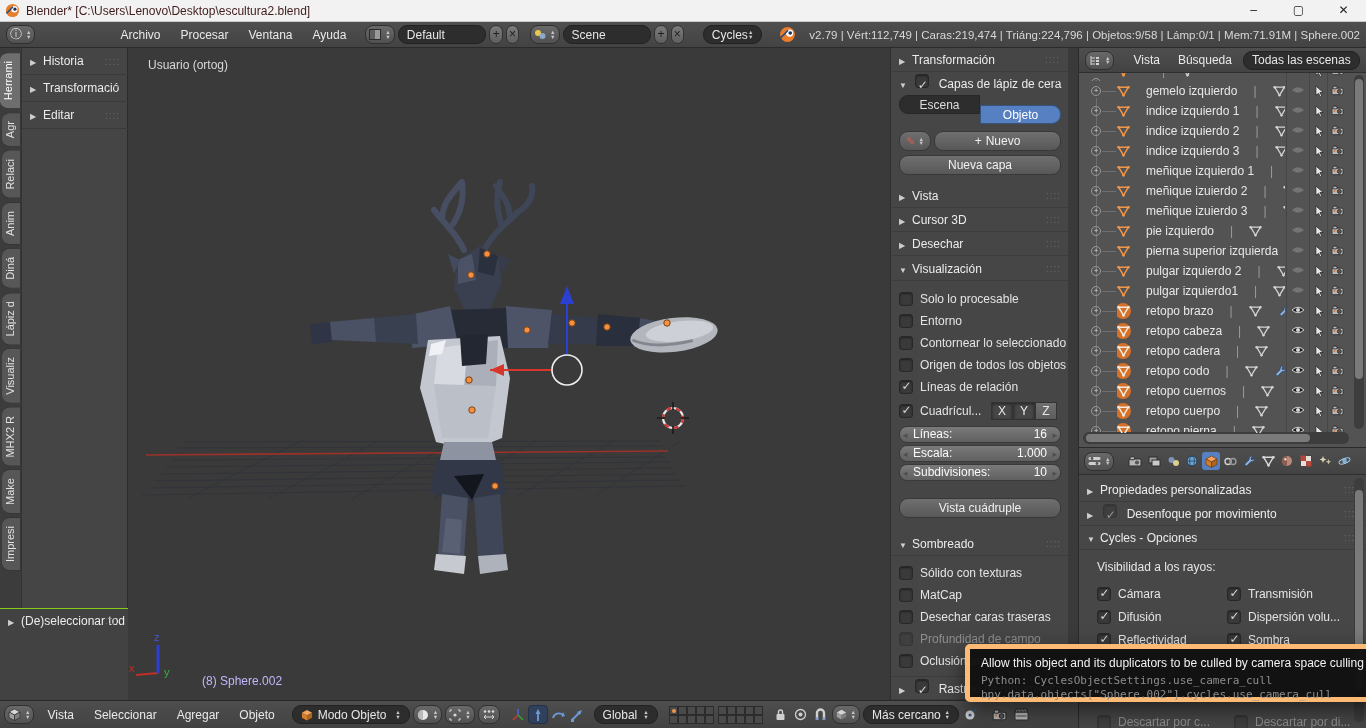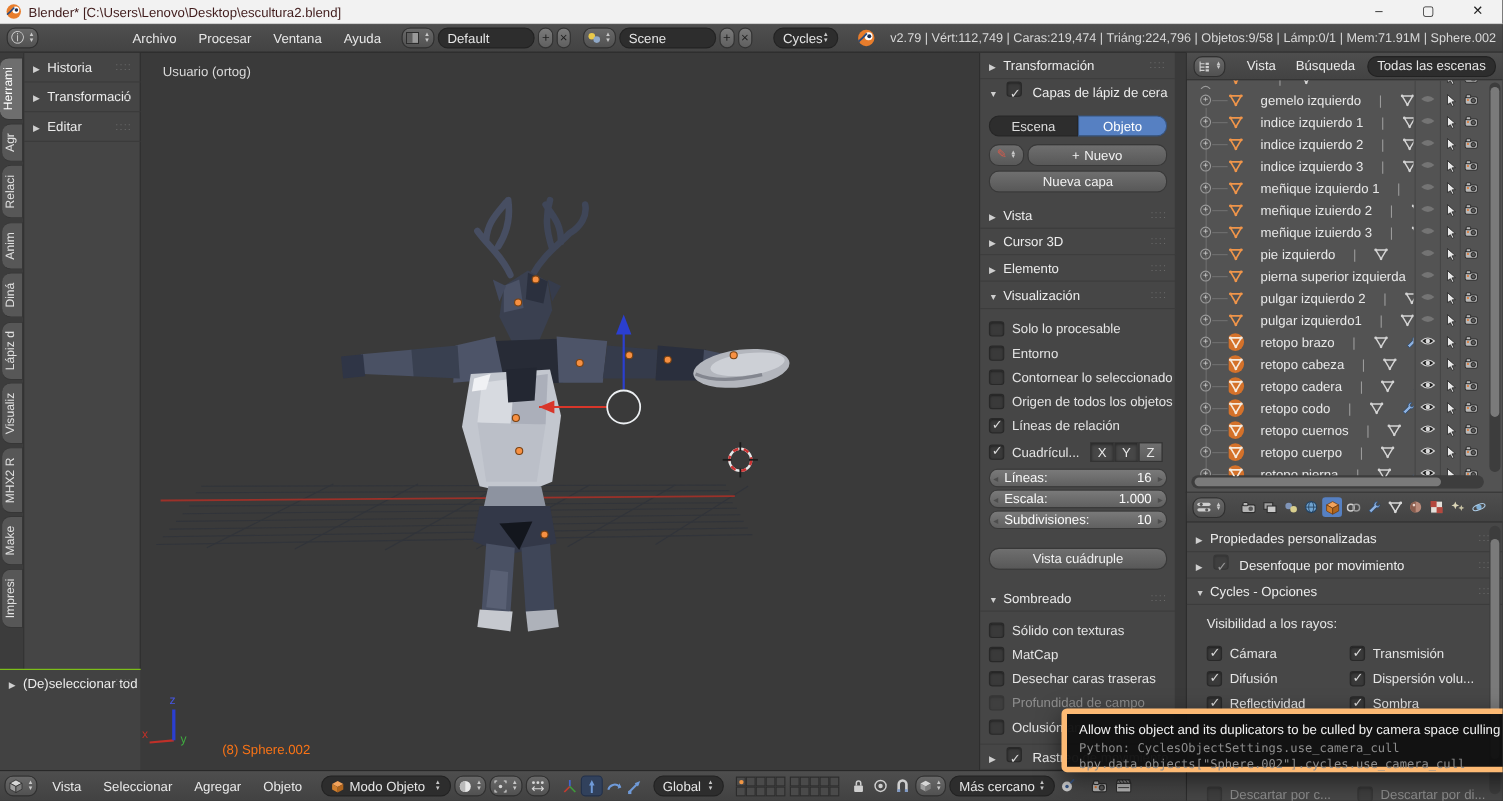--- a/index.html
+++ b/index.html
@@ -31,21 +31,21 @@
 .vtab{writing-mode:vertical-rl;transform:rotate(180deg);background:#575757;border:1px solid #363636;border-right:none;border-radius:0 8px 8px 0;color:#e2e2e2;font-size:11px;padding:8px 2px;text-align:center;margin-left:2px}
 .vtab.active{background:#6e6e6e;color:#fff;margin-left:0}
 .phdr{position:relative;height:24px;line-height:24px;color:#ececec;padding-left:8px;border-bottom:1px solid #3a3a3a;white-space:nowrap;overflow:hidden}
 .phdr .tri{display:inline-block;width:13px;font-size:8px;color:#cfcfcf;vertical-align:0.5px}
 .phdr .grip{position:absolute;right:8px;top:0;color:#6a6a6a;letter-spacing:1px;font-size:10px}
 #opanel{position:absolute;left:0;top:560px;width:128px;height:92px;background:#424242;border-top:1px solid #84cc16}
 
 
 #viewport{position:absolute;left:128px;top:48px;width:950px;height:652px;background:#3a3a3a}
 #vplabel{position:absolute;left:20px;top:10px;color:#d9d9d9}
-#objlabel{position:absolute;left:74px;top:626px;color:#f97316}
+#objlabel{position:absolute;left:74px;top:626px;color:#c4b5fd}
 .axlbl{position:absolute;font-size:11px}
 
 
 .chkrow{position:absolute;display:flex;align-items:center;gap:7px;white-space:nowrap}
 .cb{width:14px;height:14px;border-radius:3px;background:#3a3a3a;border:1px solid #282828;box-shadow:inset 0 1px 2px rgba(0,0,0,.45);flex:none;position:relative}
 .checked .cb::after{content:"\2713";position:absolute;left:1.5px;top:-2px;font-size:12px;color:#d9d9d9;font-weight:bold}
 .disabled{color:#8e8e8e}
 .disabled .cb{opacity:.55}
 .btn{position:absolute;background:linear-gradient(#6f6f6f,#585858);border:1px solid #383838;border-radius:9px;color:#f1f1f1;text-align:center;line-height:18px;height:20px}
 .numfld{position:absolute;height:17px;background:linear-gradient(#7a7a7a,#606060);border:1px solid #3a3a3a;border-radius:8px;color:#fafafa;line-height:15px;padding:0 13px;display:flex}
@@ -348,36 +348,36 @@
   <div class="phdr" style="top:0">
     <span class="tri">▶</span><span>Transformación</span><span class="grip">::::</span>
   </div>
   <div class="phdr" style="border-bottom:none">
     <span class="tri">▼</span>
     <span class="chkrow checked" style="position:static;display:inline-flex">
         <span class="cb"></span>
       </span>
     <span style="margin-left:6px">Capas de lápiz de cera</span><span class="grip">::::</span>
   </div>
-  <span class="seg dark" style="left:8px;top:57px;width:81px">Escena</span>
+  <span class="seg dark" style="left:8px;top:47px;width:81px">Escena</span>
   <span class="seg blue" style="left:89px;top:57px;width:81px">Objeto</span>
   <span class="btn" style="left:8px;top:83px;width:32px;display:flex;align-items:center;justify-content:center;gap:1px">
     <span style="color:#d85a4a;font-size:11px">✎</span>
       <span class="uds">
         <span>▲</span>
         <span>▼</span>
       </span>
   </span>
   <span class="btn" style="left:43px;top:83px;width:127px"><b style="font-weight:normal;margin-right:4px">+</b><span>Nuevo</span></span>
   <span class="btn" style="left:8px;top:107px;width:162px">Nueva capa</span>
   <div style="position:absolute;left:0;top:136px;width:178px">
 
   <div class="phdr"><span class="tri">▶</span><span>Vista</span><span class="grip">::::</span></div>
       <div class="phdr"><span class="tri">▶</span><span>Cursor 3D</span><span class="grip">::::</span></div>
-      <div class="phdr"><span class="tri">▶</span><span>Elemento</span><span class="grip">::::</span></div>
+      <div class="phdr"><span class="tri">▶</span><span>Desechar</span><span class="grip">::::</span></div>
     </div>
   <div class="phdr" style="position:absolute;left:0;top:209px;width:178px">
     <span class="tri">▼</span><span>Visualización</span><span class="grip">::::</span>
   </div>
   <div style="position:absolute;left:8px;top:240px;width:170px;height:110px">
 
   <div class="chkrow" style="position:relative;height:22px">
         <span class="cb"></span>
         <span>Solo lo procesable</span>
       </div>

